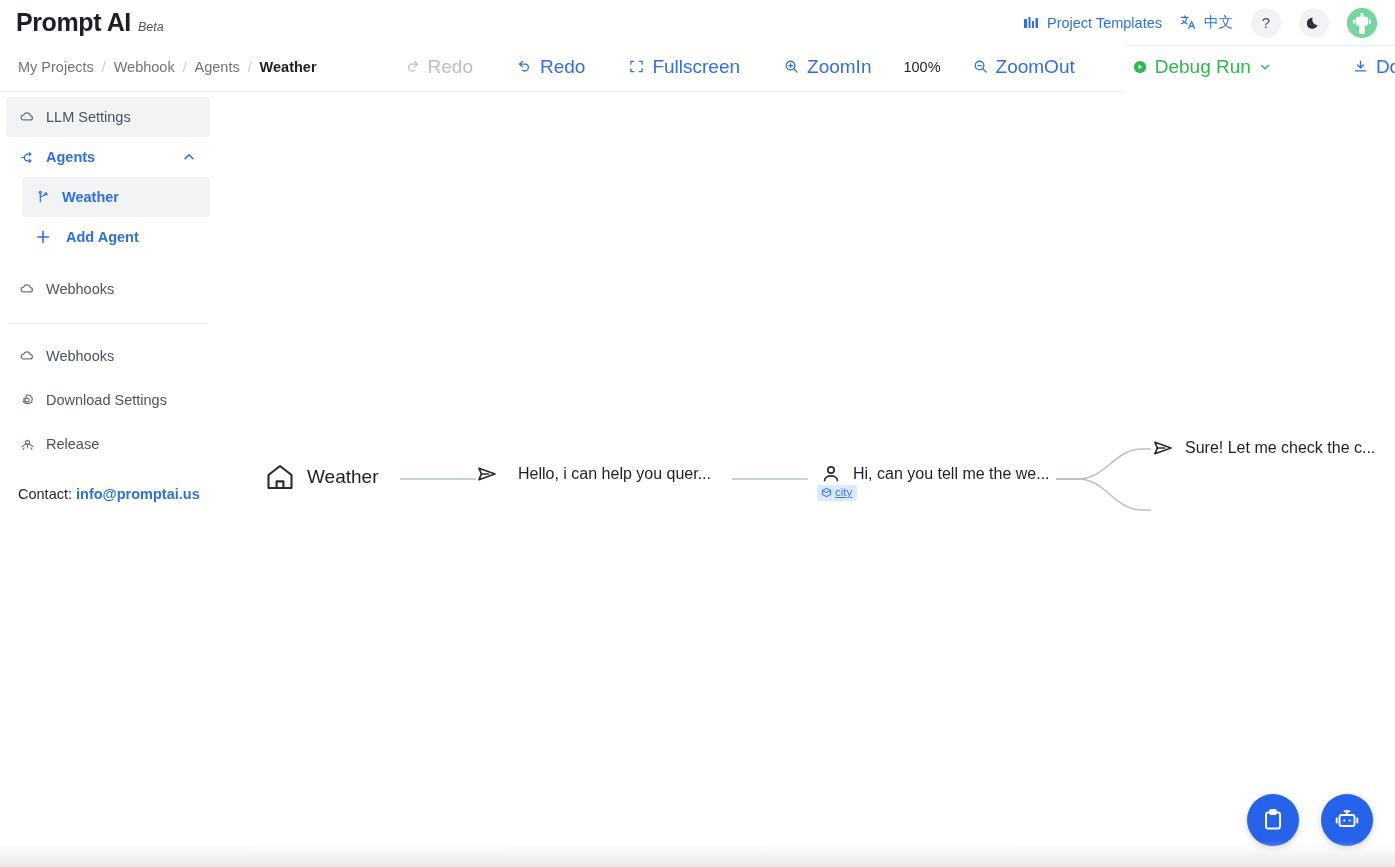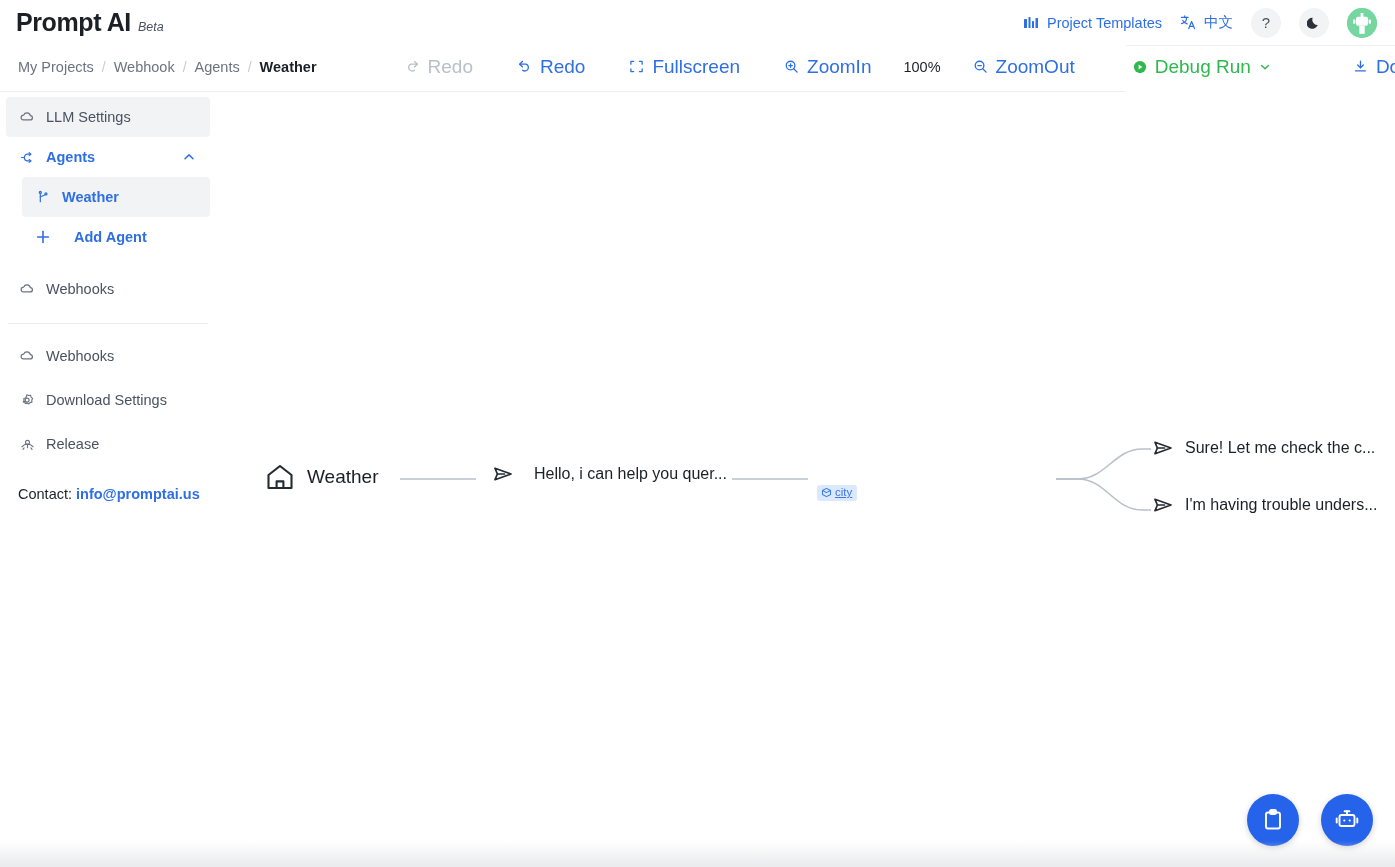--- a/index.html
+++ b/index.html
@@ -329,21 +329,21 @@
         <span>Weather</span>
       </div>
 
       <div class="nav-item blue sub">
         <span class="ic">
           <svg width="18" height="18" viewBox="0 0 18 18" fill="none" stroke="#2f6fe4" stroke-width="1.6" stroke-linecap="round">
             <path d="M9 3.6v10.8"></path>
               <path d="M3.6 9h10.8"></path>
           </svg>
         </span>
-        <span style="margin-left:12px">Add Agent</span>
+        <span style="margin-left:4px">Add Agent</span>
       </div>
     </div>
 
     <div class="nav-item" style="margin-top:12px">
       <span class="ic">
         <svg width="17" height="17" viewBox="0 0 18 18" fill="none" stroke="#6b7480" stroke-width="1.3" stroke-linecap="round" stroke-linejoin="round">
           <path d="M4.7 11.6a2.6 2.6 0 01.3-5.2 3.7 3.7 0 017 .6 2.3 2.3 0 01-.2 4.6z"></path>
         </svg>
       </span>
       <span>Webhooks</span>
@@ -403,59 +403,59 @@
       <div class="node" style="left:48px; top:368px;">
         <span>
           <svg width="32" height="32" viewBox="0 0 32 32" fill="none" stroke="#252b33" stroke-width="2.1" stroke-linejoin="round" stroke-linecap="round">
             <path d="M4.5 14L16 5l11.5 9v13H4.5z"></path>
             <path d="M12.6 27v-6.6h6.8V27"></path>
           </svg>
         </span>
         <span class="node-label root">Weather</span>
       </div>
 
-      <div class="node" style="left:276px; top:370px;gap:20px;">
+      <div class="node" style="left:260px; top:370px;gap:20px;">
         <span>
           <svg width="22" height="22" viewBox="0 0 22 22" fill="none" stroke="#252b33" stroke-width="1.7" stroke-linejoin="round" stroke-linecap="round">
             <path d="M3 5.3L19 11 3 16.7l2.4-5.7z"></path>
             <path d="M5.4 11h7.1"></path>
           </svg>
         </span>
         <span class="node-label">Hello, i can help you quer...</span>
       </div>
 
+      <div class="node" style="left:604px; top:370px;">
+        <span>
+          <svg width="22" height="22" viewBox="0 0 22 22" fill="none" stroke="#252b33" stroke-width="1.7" stroke-linecap="round" stroke-linejoin="round">
+            <circle cx="11" cy="7" r="3.2"></circle>
+            <path d="M4.6 17.6c0-3 2.9-4.7 6.4-4.7s6.4 1.7 6.4 4.7"></path>
+          </svg>
+        </span>
+        <span class="node-label">Hi, can you tell me the we...</span>
+      </div>
       <div class="badge" style="left:601px; top:392px;text-decoration:underline;">
         <span>
           <svg width="11" height="11" viewBox="0 0 12 12" fill="none" stroke="#3b7ae5" stroke-width="1.1" stroke-linejoin="round">
             <path d="M6 1.5L10.4 3.8v4.4L6 10.5 1.6 8.2V3.8z"></path>
             <path d="M1.6 3.8L6 6.1l4.4-2.3"></path>
           </svg>
         </span>
         <span>city</span>
       </div>
 
       <div class="node" style="left:936px; top:344px;">
         <span>
           <svg width="22" height="22" viewBox="0 0 22 22" fill="none" stroke="#252b33" stroke-width="1.7" stroke-linejoin="round" stroke-linecap="round">
             <path d="M3 5.3L19 11 3 16.7l2.4-5.7z"></path>
             <path d="M5.4 11h7.1"></path>
           </svg>
         </span>
         <span class="node-label">Sure! Let me check the c...</span>
       </div>
 
-      <div class="node" style="left:936px; top:401px;">
-        <span>
-          <svg width="22" height="22" viewBox="0 0 22 22" fill="none" stroke="#252b33" stroke-width="1.7" stroke-linejoin="round" stroke-linecap="round">
-            <path d="M3 5.3L19 11 3 16.7l2.4-5.7z"></path>
-            <path d="M5.4 11h7.1"></path>
-          </svg>
-        </span>
-        <span class="node-label">I'm having trouble unders...</span>
-      </div>
 
     </div>
 
     <div class="fab" style="left:1031px; top:701px;">
       <span>
         <svg width="26" height="26" viewBox="0 0 26 26" fill="none" stroke="#ffffff" stroke-width="1.9" stroke-linejoin="round" stroke-linecap="round">
           <rect x="6" y="5.5" width="14" height="16" rx="2"></rect>
           <rect x="10" y="3" width="6" height="4" rx="1.3" fill="#ffffff"></rect>
         </svg>
       </span>

